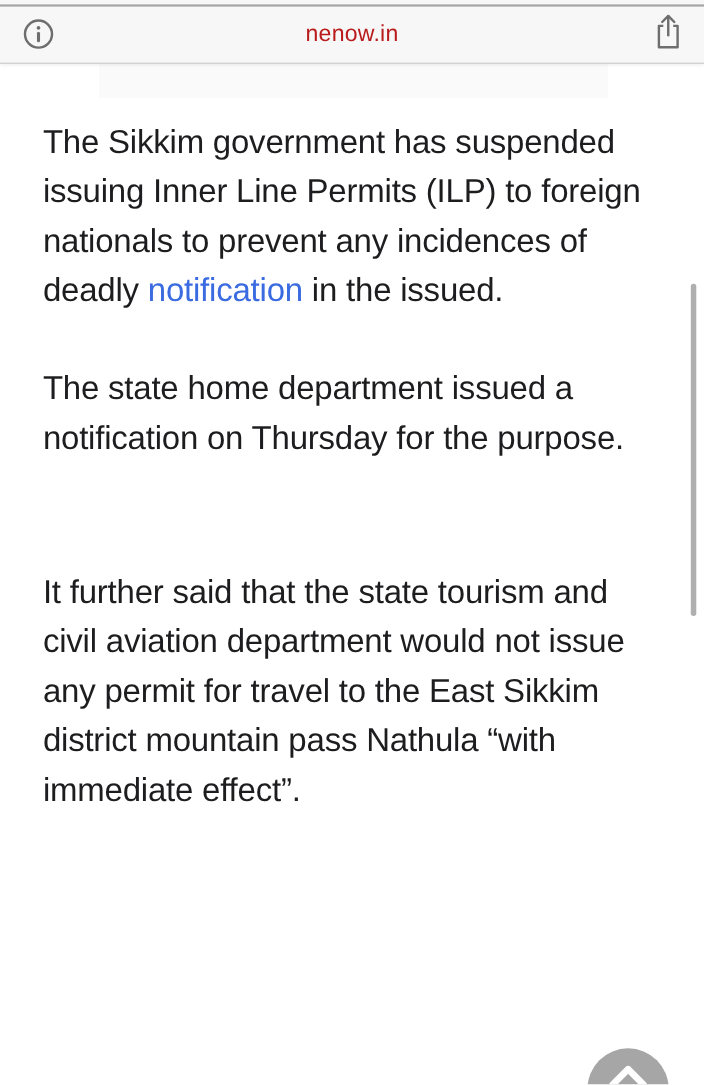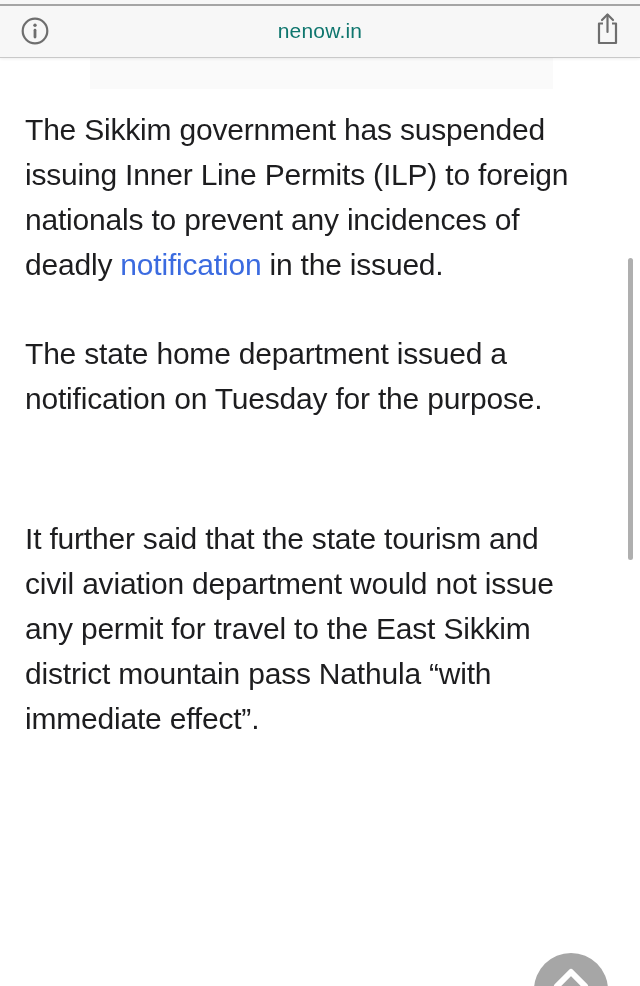--- a/index.html
+++ b/index.html
@@ -23,29 +23,29 @@
     width:34px;height:36px;display:flex;align-items:center;justify-content:center;
   }
   .icon-btn.left{left:18px;top:13px;}
   .icon-btn.right{right:16px;top:11px;}
   .url{
     position:absolute;left:0;top:0;width:100%;height:57px;
     display:flex;align-items:center;justify-content:center;
     pointer-events:auto;
   }
   .url span{
-    font-size:21px;color:#0f766e;letter-spacing:.2px;padding-top:4px;
+    font-size:21px;color:#b91c1c;letter-spacing:.2px;padding-top:4px;
   }
   
   .ad-remnant{
     position:absolute;left:90px;top:57px;width:463px;height:32px;background:#fafafa;
   }
   article{
     position:absolute;top:57px;left:0;width:640px;
-    padding:0 20px 0 25px;box-sizing:border-box;
+    padding:0 20px 0 39px;box-sizing:border-box;
   }
   article p{
     margin:0;white-space:pre-line;
     font-size:30px;line-height:45px;letter-spacing:-0.2px;
     color:var(--text,#1d1d1f);
   }
   article p:nth-child(1){margin-top:50px;}
   article p:nth-child(2){margin-top:44px;}
   article p:nth-child(3){margin-top:95px;}
   article p:nth-child(4){margin-top:48px;}
@@ -93,21 +93,21 @@
   </header>
 
   <div class="ad-remnant"></div>
 
   <article>
       <p><span>The Sikkim government has suspended
 issuing Inner Line Permits (ILP) to foreign
 nationals to prevent any incidences of
 deadly </span><a class="inline-link">notification</a><span> in the issued.</span></p>
       <p><span>The state home department issued a
-notification on Tuesday for the purpose.</span></p>
+notification on Thursday for the purpose.</span></p>
       <p><span>It further said that the state tourism and
 civil aviation department would not issue
 any permit for travel to the East Sikkim
 district mountain pass Nathula “with
 immediate effect”.</span></p>
     </article>
 
   <div class="scrollbar"></div>
 
   <button class="scroll-top">

